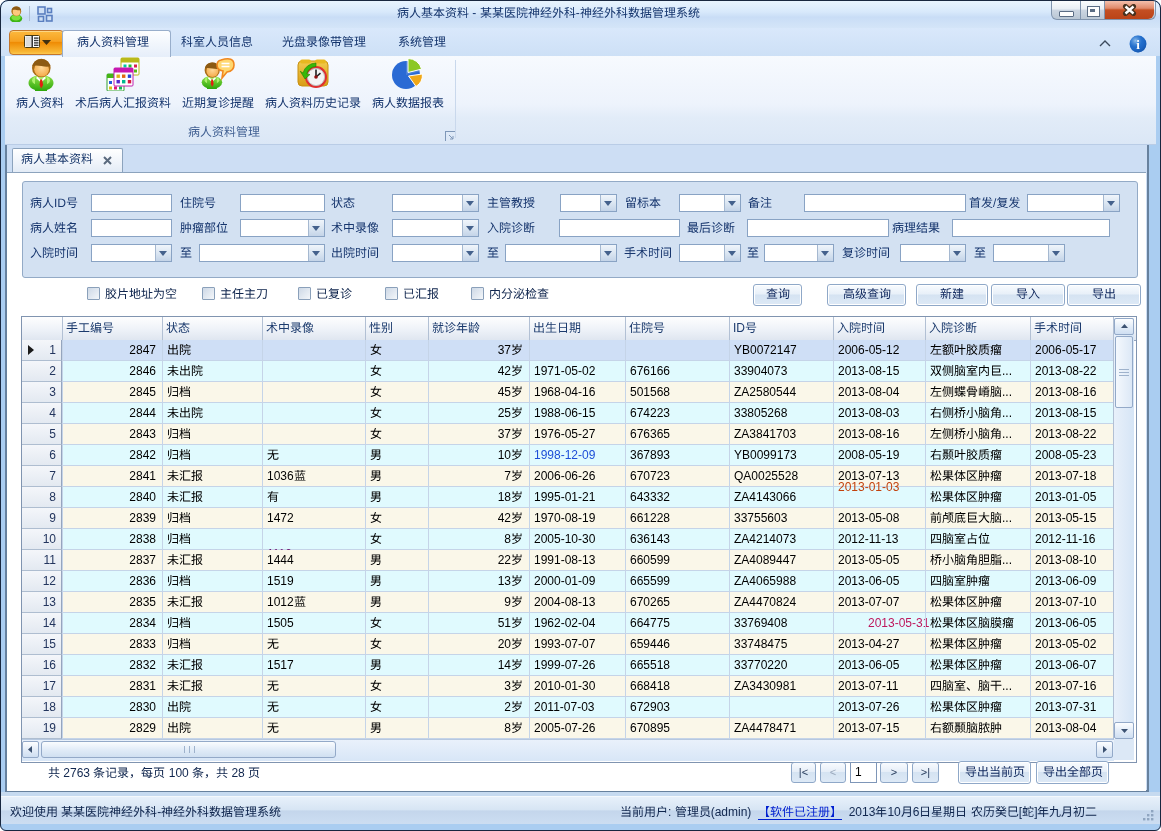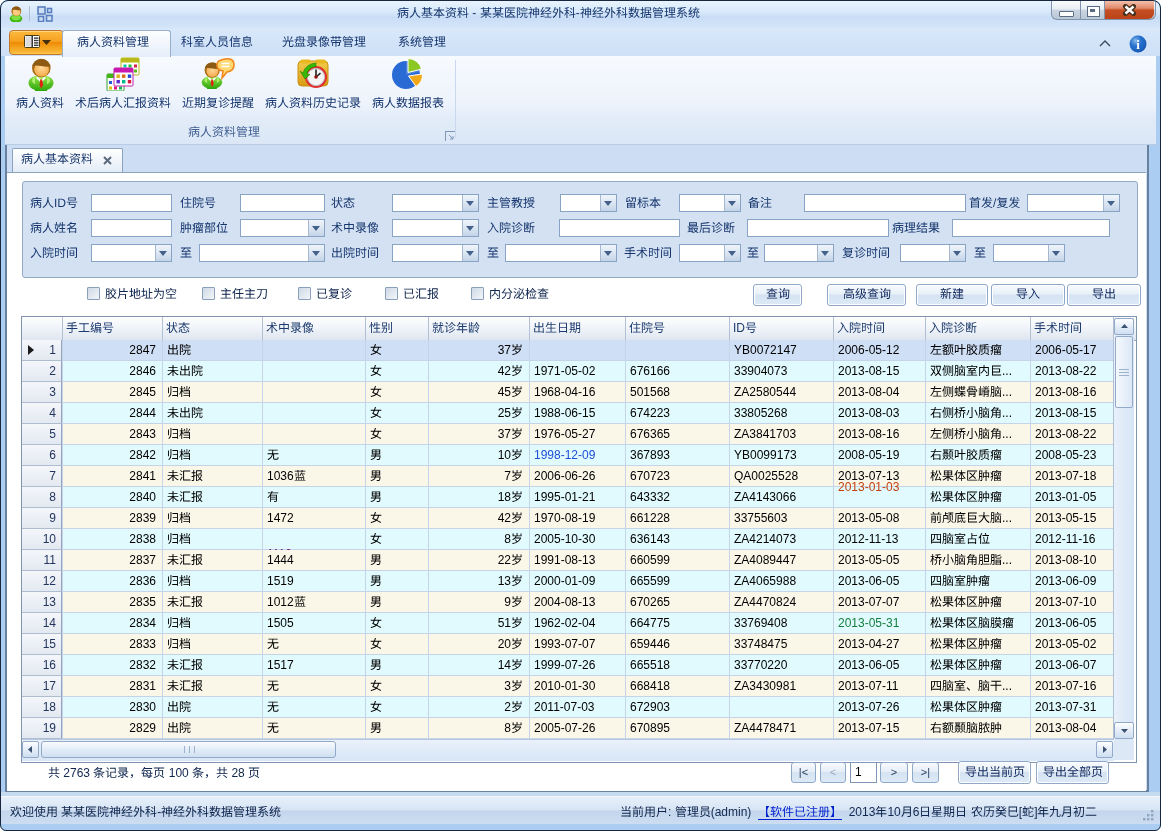--- a/index.html
+++ b/index.html
@@ -1320,21 +1320,21 @@
 <div class="a" style="left:267px;top:617px;line-height:13px;color:#000;white-space:nowrap">1505</div>
 <div class="a" style="left:370px;top:617px;line-height:13px;color:#000;white-space:nowrap"><svg class="j" width="12" height="13">
       <use href="#u5973"></use>
     </svg></div>
 <div class="a" style="left:428px;top:617px;width:95px;text-align:right;line-height:13px;color:#000">51<svg class="j" width="12" height="13">
       <use href="#u5c81"></use>
     </svg></div>
 <div class="a" style="left:534px;top:617px;line-height:13px;color:#000;white-space:nowrap">1962-02-04</div>
 <div class="a" style="left:630px;top:617px;line-height:13px;color:#000;white-space:nowrap">664775</div>
 <div class="a" style="left:734px;top:617px;line-height:13px;color:#000;white-space:nowrap">33769408</div>
-<div class="a" style="left:838px;top:617px;line-height:13px;color:#15803d;white-space:nowrap">2013-05-31</div>
+<div class="a" style="left:868px;top:617px;line-height:13px;color:#be185d;white-space:nowrap">2013-05-31</div>
 <div class="a" style="left:930px;top:617px;line-height:13px;color:#000;white-space:nowrap"><svg class="j" width="84" height="13">
       <use href="#u677e"></use>
       <use href="#u679c" x="12"></use>
       <use href="#u4f53" x="24"></use>
       <use href="#u533a" x="36"></use>
       <use href="#u8111" x="48"></use>
       <use href="#u819c" x="60"></use>
       <use href="#u7624" x="72"></use>
     </svg></div>
 <div class="a" style="left:1035px;top:617px;line-height:13px;color:#000;white-space:nowrap">2013-06-05</div>

